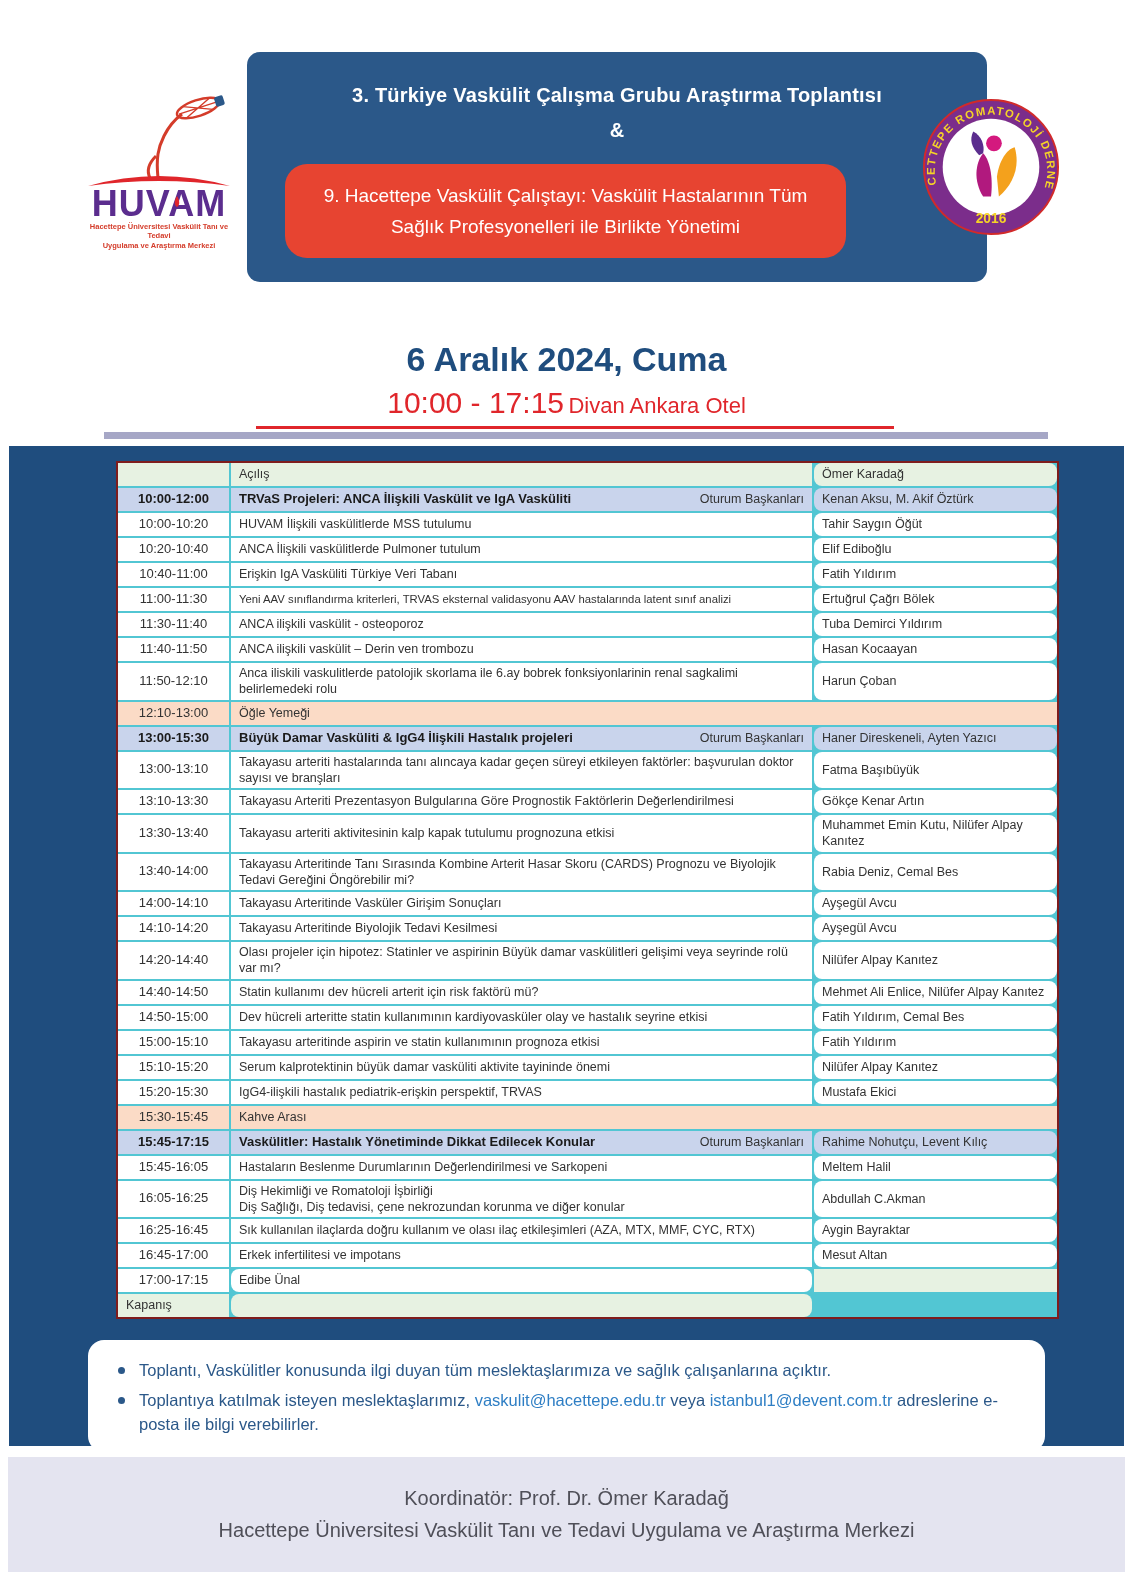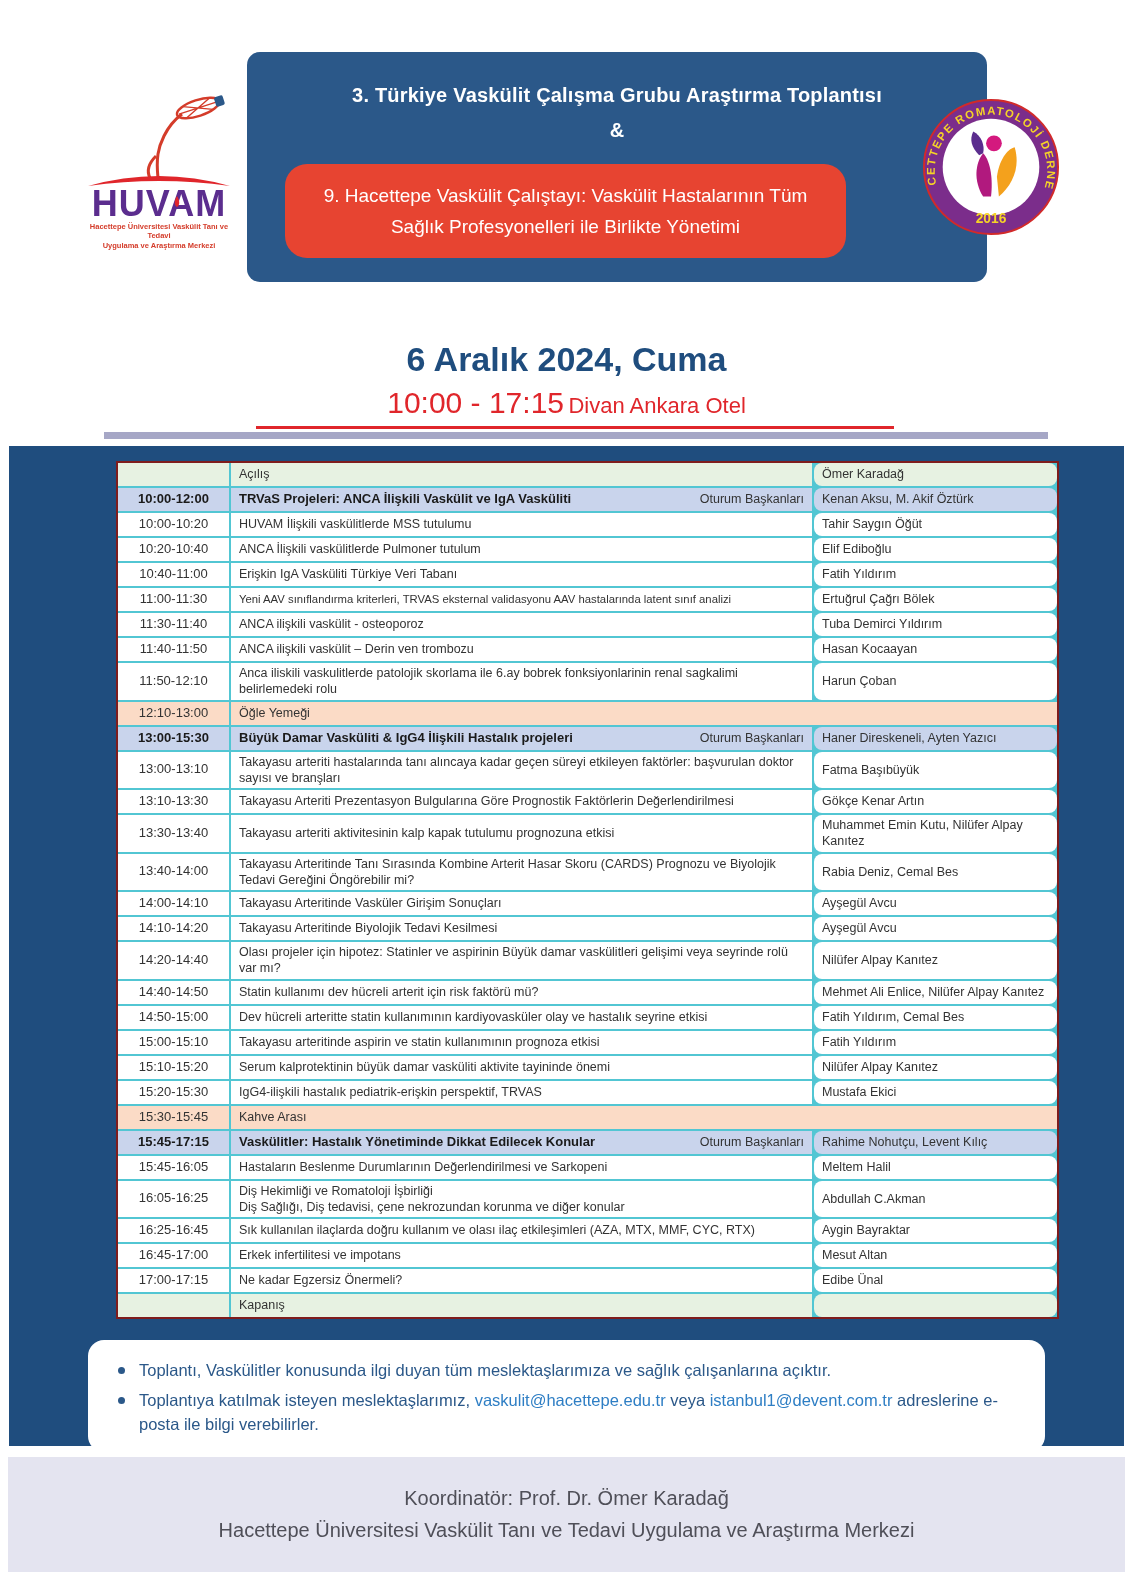--- a/index.html
+++ b/index.html
@@ -272,23 +272,20 @@
       <div class="cell topic talk">
         <span class="topic-text">Sık kullanılan ilaçlarda doğru kullanım ve olası ilaç etkileşimleri (AZA, MTX, MMF, CYC, RTX)</span>
       </div>
       <div class="cell speaker talk">Aygin Bayraktar</div>
       <div class="cell time talk">16:45-17:00</div>
       <div class="cell topic talk">
         <span class="topic-text">Erkek infertilitesi ve impotans</span>
       </div>
       <div class="cell speaker talk">Mesut Altan</div>
       <div class="cell time talk">17:00-17:15</div>
-      <div class="cell topic talk">
-        <span class="topic-text">Ne kadar Egzersiz Önermeli?</span>
-      </div>
       <div class="cell speaker talk">Edibe Ünal</div>
       <div class="cell time open"></div>
       <div class="cell topic open">
         <span class="topic-text">Kapanış</span>
       </div>
       <div class="cell speaker open"></div>
     </div>
 
   <div class="notes">
     <div class="note-row">

